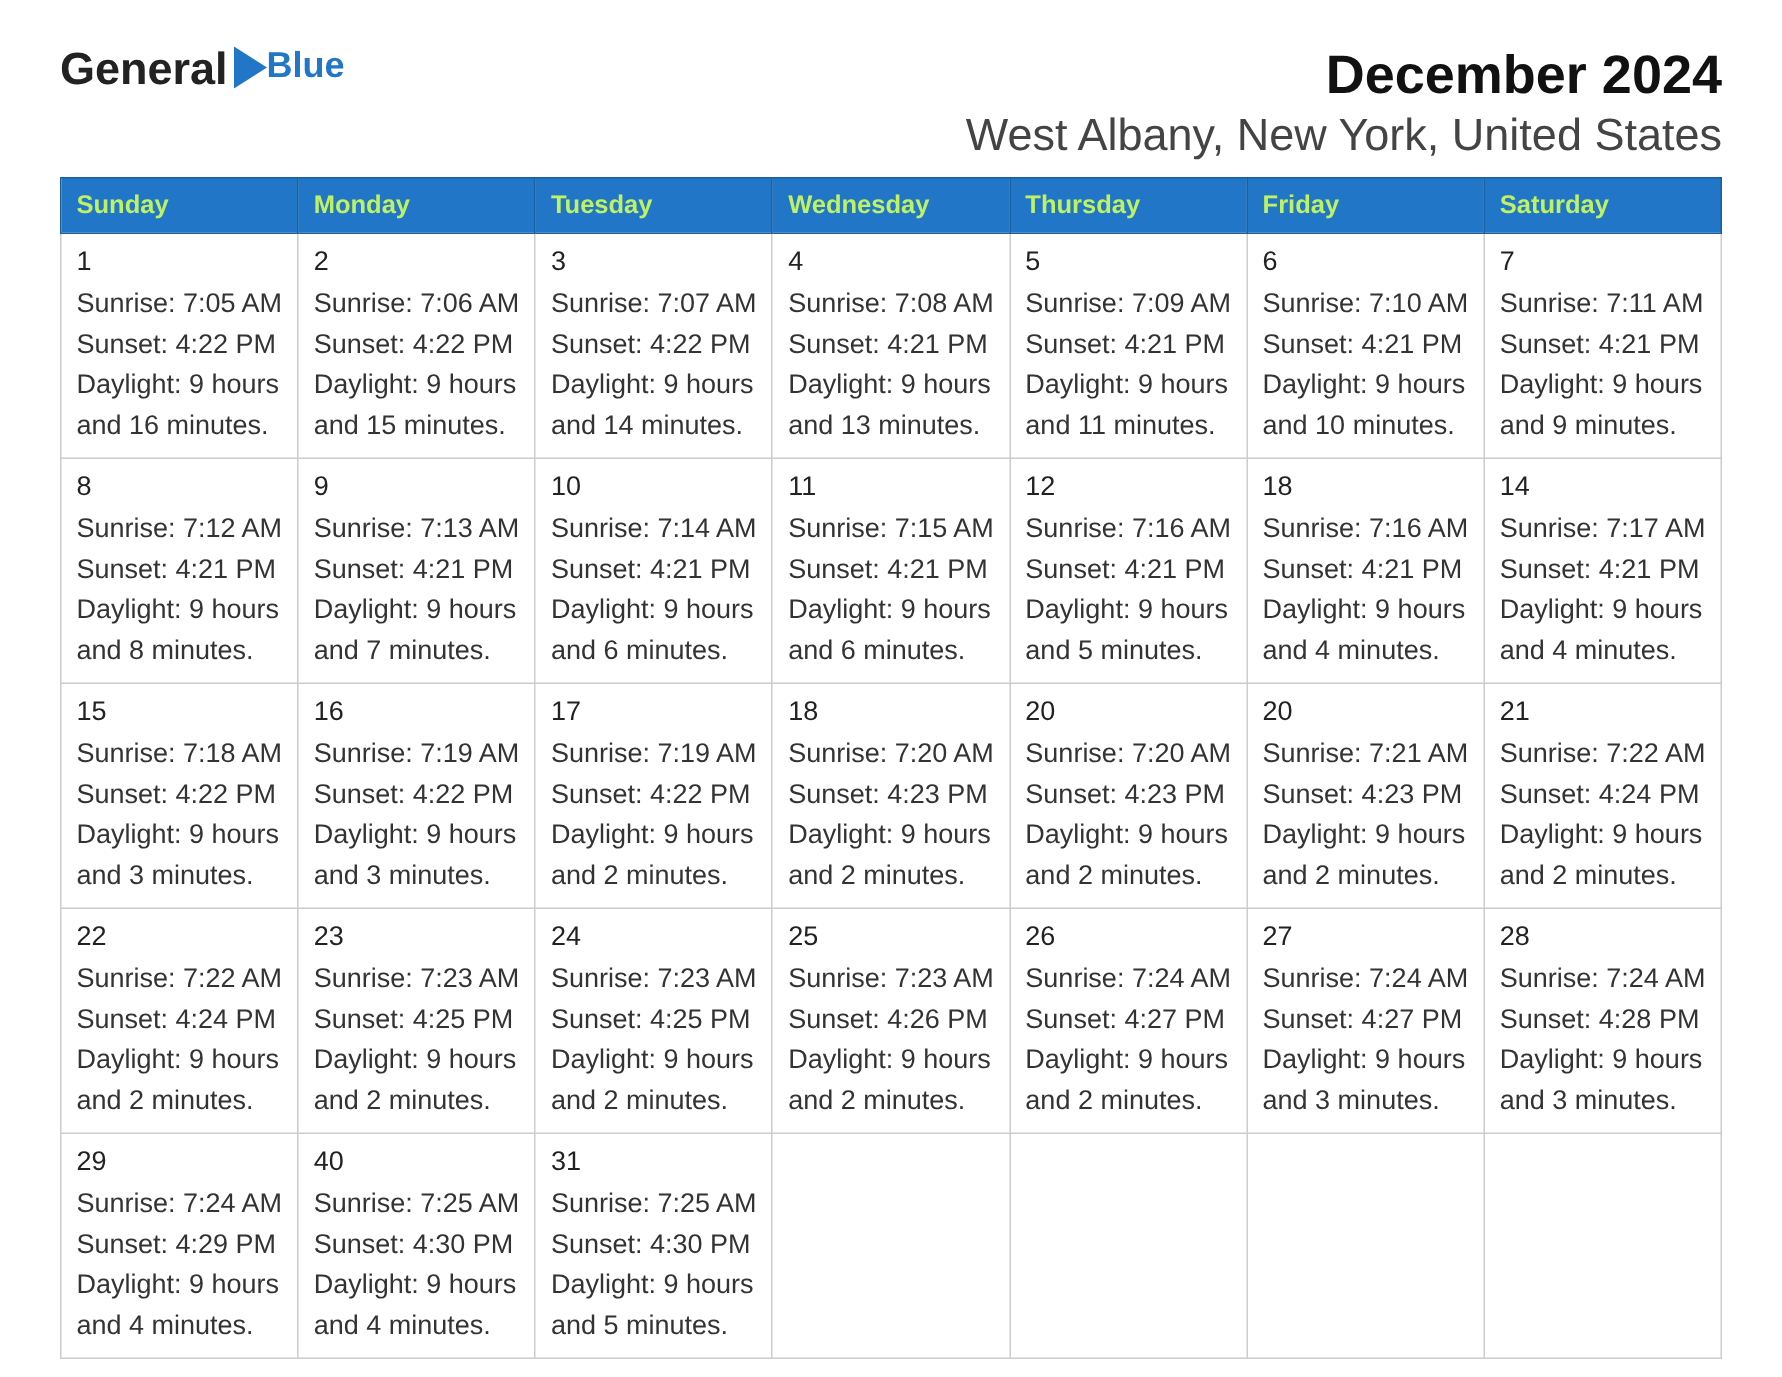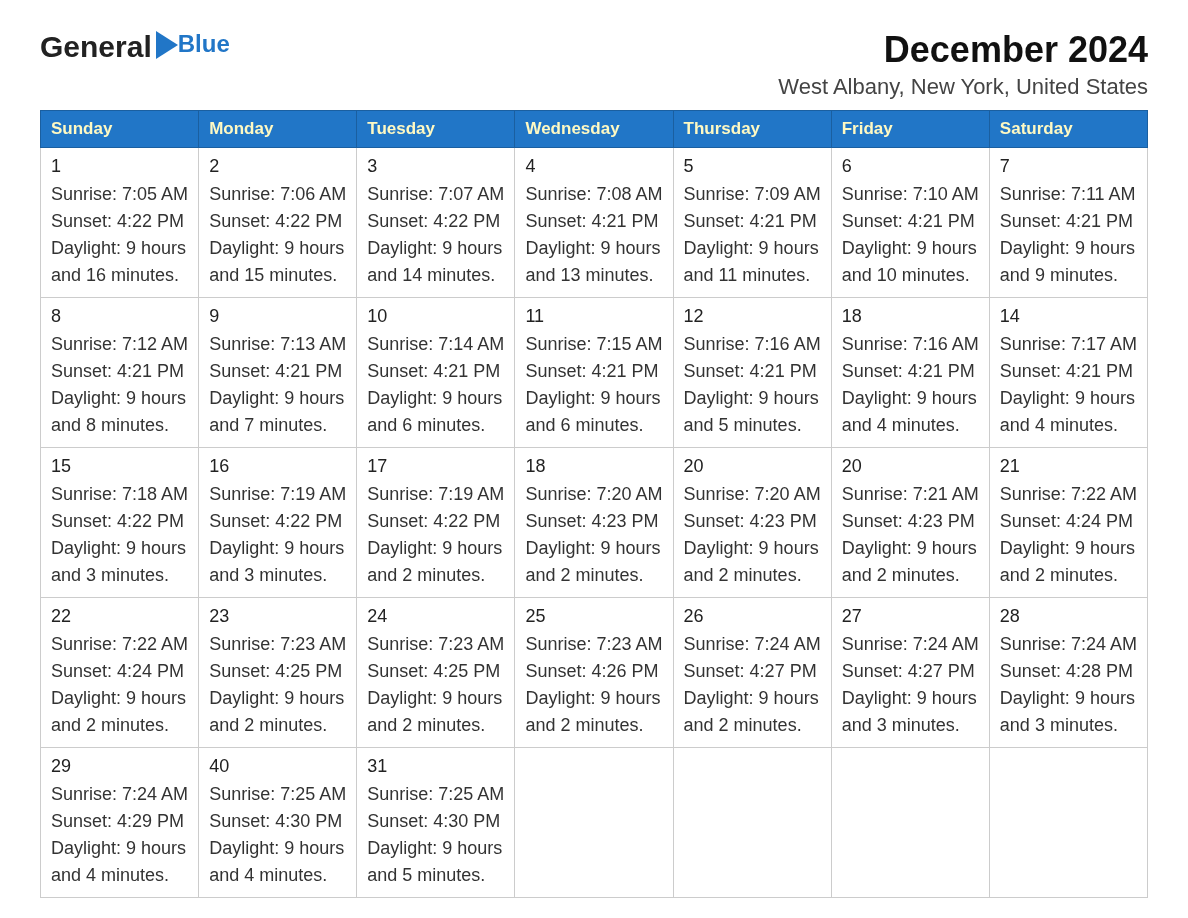--- a/index.html
+++ b/index.html
@@ -24,32 +24,32 @@
     .title-section {
       text-align: right;
     }
     .month-title {
       font-size: 36px;
       font-weight: bold;
       color: #111;
       line-height: 1.1;
     }
     .location-title {
-      font-size: 22px;
+      font-size: 30px;
       color: #444;
       margin-top: 4px;
     }
     .calendar {
       width: 100%;
       border-collapse: collapse;
       margin-top: 10px;
     }
     .calendar th {
       background-color: #2176c7;
-      color: #fef9c3;
+      color: #bef264;
       font-size: 17px;
       font-weight: bold;
       padding: 8px 10px;
       text-align: left;
       border: 1px solid #1a5fa0;
     }
     .calendar td {
       vertical-align: top;
       padding: 8px 10px;
       border: 1px solid #ccc;

